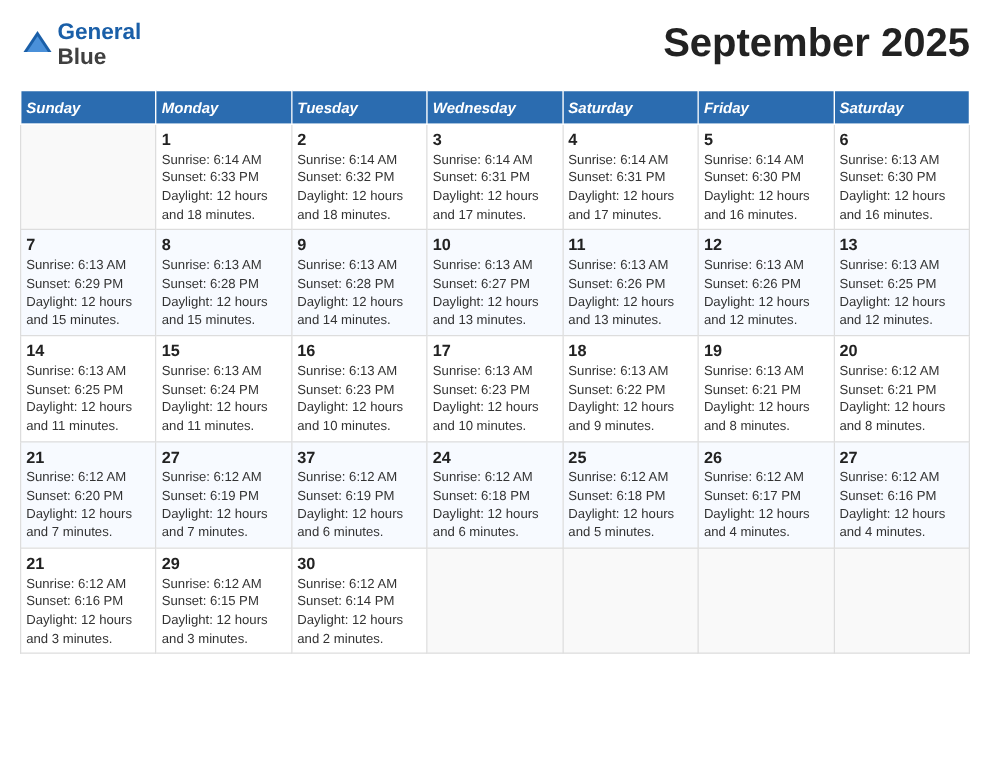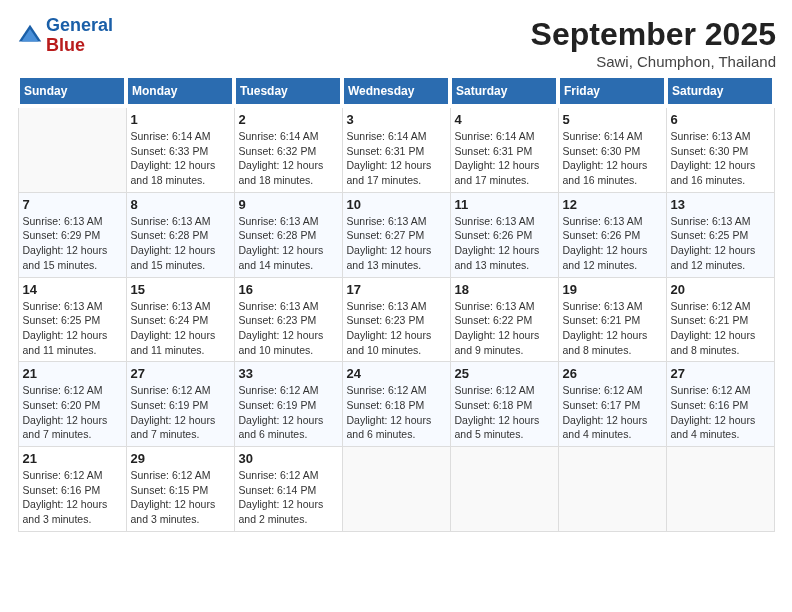--- a/index.html
+++ b/index.html
@@ -7,21 +7,21 @@
       font-family: Arial, sans-serif;
       background: #fff;
       width: 792px;
       min-height: 612px;
       padding: 16px;
     }
     .header {
       display: flex;
       justify-content: space-between;
       align-items: flex-start;
-      margin-bottom: 4px;
+      margin-bottom: 16px;
     }
     .logo {
       display: flex;
       align-items: center;
     }
     .logo-text {
       font-size: 18px;
       font-weight: bold;
       color: #333;
       line-height: 1.1;
@@ -54,21 +54,22 @@
     }
     thead tr {
       background: #2b6cb0;
       color: #fff;
     }
     thead th {
       padding: 6px 4px;
       text-align: left;
       font-size: 12px;
       font-weight: bold;
-      border: 4px solid #ffffff;
+      border: 1px solid #ffffff;
+      font-style: italic;
     }
     tbody tr {
       border-bottom: 1px solid #ccc;
     }
     tbody td {
       vertical-align: top;
       padding: 4px 4px;
       border: 1px solid #ddd;
       min-height: 80px;
       width: calc(100% / 7);
@@ -99,26 +100,25 @@
 <body>
 
 <div class="header">
   <div class="logo">
     <svg class="logo-icon" viewBox="0 0 40 40" xmlns="http://www.w3.org/2000/svg">
       <polygon points="20,4 36,28 4,28" fill="#1a5fa8"></polygon>
       <polygon points="20,10 32,28 8,28" fill="#4a90d9"></polygon>
     </svg>
     <div class="logo-text">
       <div><span>General</span></div>
-      <div><span style="color:#b91c1c">Blue</span></div>
+      <div><span style="color:#404040">Blue</span></div>
     </div>
   </div>
   <div class="title-block">
     <div class="month-title">September 2025</div>
-    <div class="location">Sawi, Chumphon, Thailand</div>
   </div>
 </div>
 
 <table>
   <thead>
     <tr>
     <th>Sunday</th>
         <th>Monday</th>
         <th>Tuesday</th>
         <th>Wednesday</th>
@@ -284,21 +284,21 @@
 and 7 minutes.</div>
         </td>
         <td>
           <span class="day-number">27</span>
           <div class="day-info" style="white-space: pre-line;">Sunrise: 6:12 AM
 Sunset: 6:19 PM
 Daylight: 12 hours
 and 7 minutes.</div>
         </td>
         <td>
-          <span class="day-number">33</span>
+          <span class="day-number">37</span>
           <div class="day-info" style="white-space: pre-line;">Sunrise: 6:12 AM
 Sunset: 6:19 PM
 Daylight: 12 hours
 and 6 minutes.</div>
         </td>
         <td>
           <span class="day-number">24</span>
           <div class="day-info" style="white-space: pre-line;">Sunrise: 6:12 AM
 Sunset: 6:18 PM
 Daylight: 12 hours

